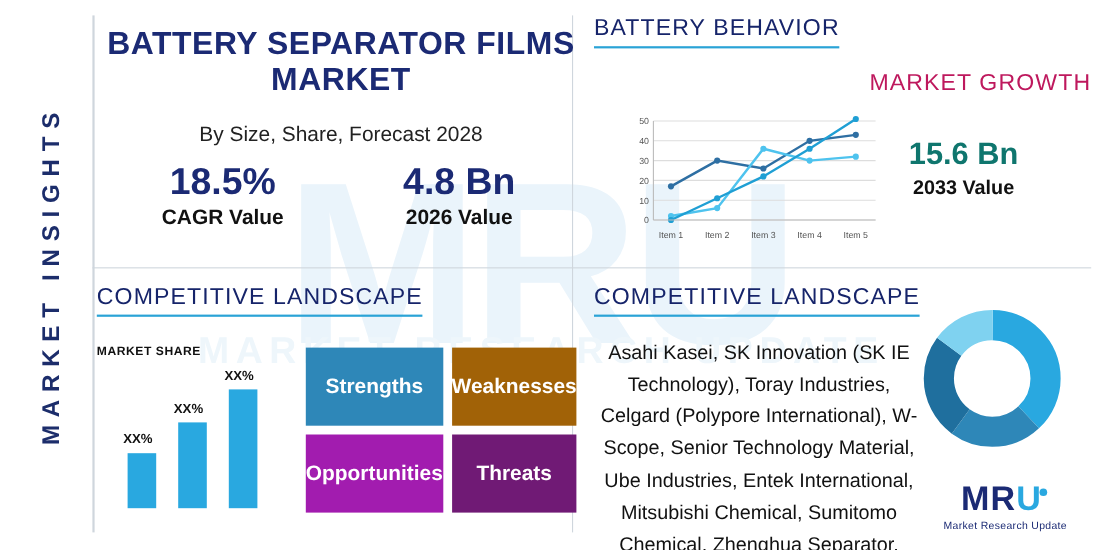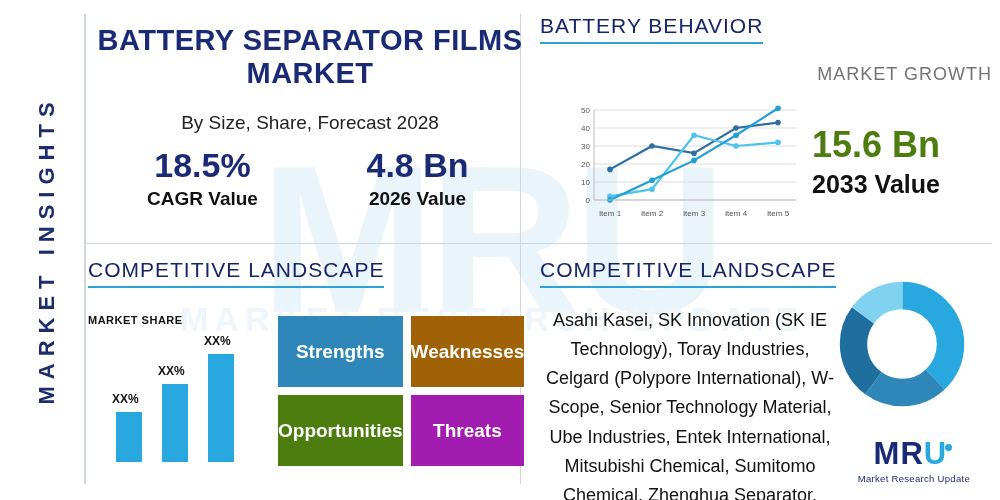--- a/index.html
+++ b/index.html
@@ -57,27 +57,27 @@
   .stat .big{font-size:34px;color:#1b2a74;font-weight:bold;line-height:1.05;}
   .stat .cap{font-size:19px;color:#111;font-weight:bold;margin-top:4px;}
 
   
   #tr{position:absolute;left:540px;top:14px;width:452px;height:220px;}
   .panel-head{
     font-size:21px;color:#16246a;letter-spacing:1px;font-weight:500;
     display:inline-block;padding-bottom:4px;border-bottom:2px solid #2aa3d6;
   }
   #growth-label{
-    position:absolute;right:0;top:50px;font-size:18px;color:#737373;
+    position:absolute;right:0;top:50px;font-size:21px;color:#be185d;
     letter-spacing:1px;
   }
   #line-chart-wrap{position:absolute;left:28px;top:88px;width:230px;height:130px;}
   #right-num{position:absolute;right:6px;top:110px;width:220px;text-align:center;}
-  #right-num .big{font-size:36px;color:#4d7c0f;font-weight:bold;}
-  #right-num .cap{font-size:25px;color:#111;font-weight:bold;margin-top:4px;}
+  #right-num .big{font-size:28px;color:#0f766e;font-weight:bold;}
+  #right-num .cap{font-size:18px;color:#111;font-weight:bold;margin-top:4px;}
 
   
   .axis-text{font-size:8px;fill:#555;font-family:"Liberation Sans",sans-serif;}
 
   
   #bl{position:absolute;left:88px;top:258px;width:430px;height:230px;}
   #bl .panel-head{margin-left:0;}
   #ms-label{font-size:11px;font-weight:bold;color:#111;letter-spacing:.5px;margin-top:26px;}
   #bars{position:absolute;left:10px;top:74px;width:160px;height:130px;}
   .bar-col{position:absolute;bottom:0;width:26px;background:#29a8e0;}
@@ -214,24 +214,24 @@
       <div class="bar-lbl" style="left:106px;bottom:114px;">XX%</div>
     </div>
 
     <div id="swot">
       <div class="swot-cell" style="background:#2e87b8;">
         <span>Strengths</span>
       </div>
       <div class="swot-cell" style="background:#a16207;">
         <span>Weaknesses</span>
       </div>
-      <div class="swot-cell" style="background:#4d7c0f;">
+      <div class="swot-cell" style="background:#a21caf;">
         <span>Opportunities</span>
       </div>
-      <div class="swot-cell" style="background:#a21caf;">
+      <div class="swot-cell" style="background:#701a75;">
         <span>Threats</span>
       </div>
     </div>
   </div>
 
   <div id="br">
     <div class="panel-head">COMPETITIVE LANDSCAPE</div>
     <div id="companies">Asahi Kasei, SK Innovation (SK IE Technology), Toray Industries, Celgard (Polypore International), W-Scope, Senior Technology Material, Ube Industries, Entek International, Mitsubishi Chemical, Sumitomo Chemical, Zhenghua Separator, Semcorp, Tei</div>
 
     <div id="donut">

